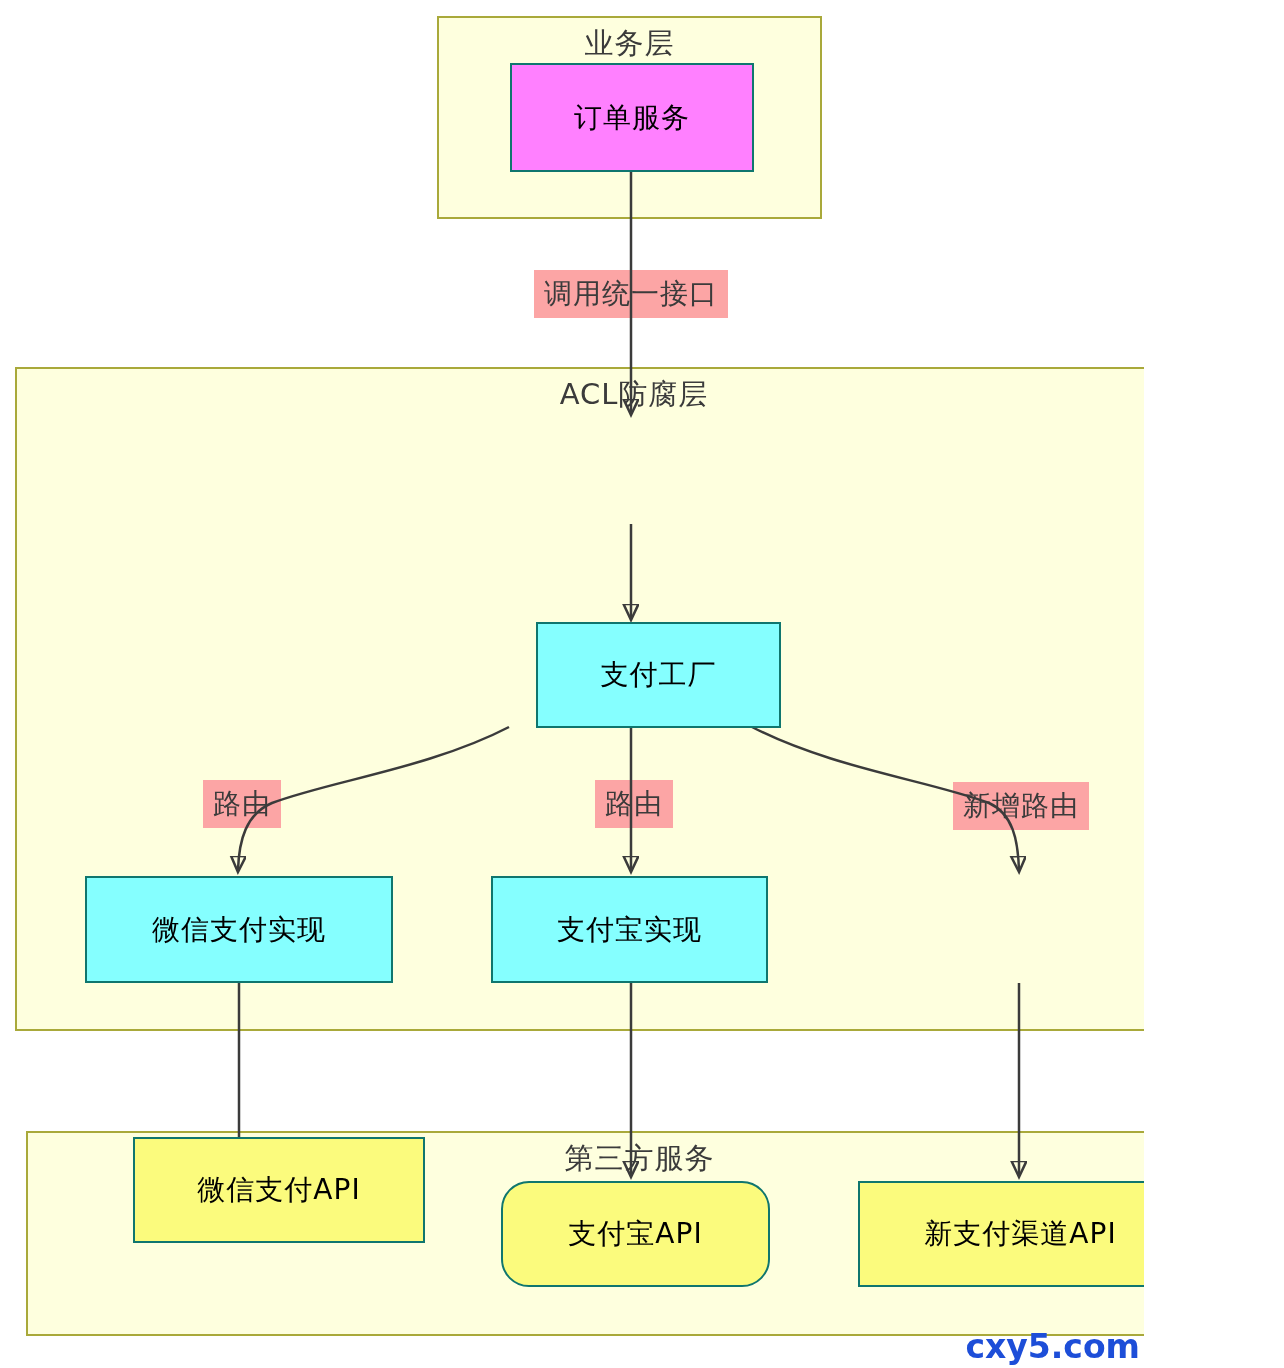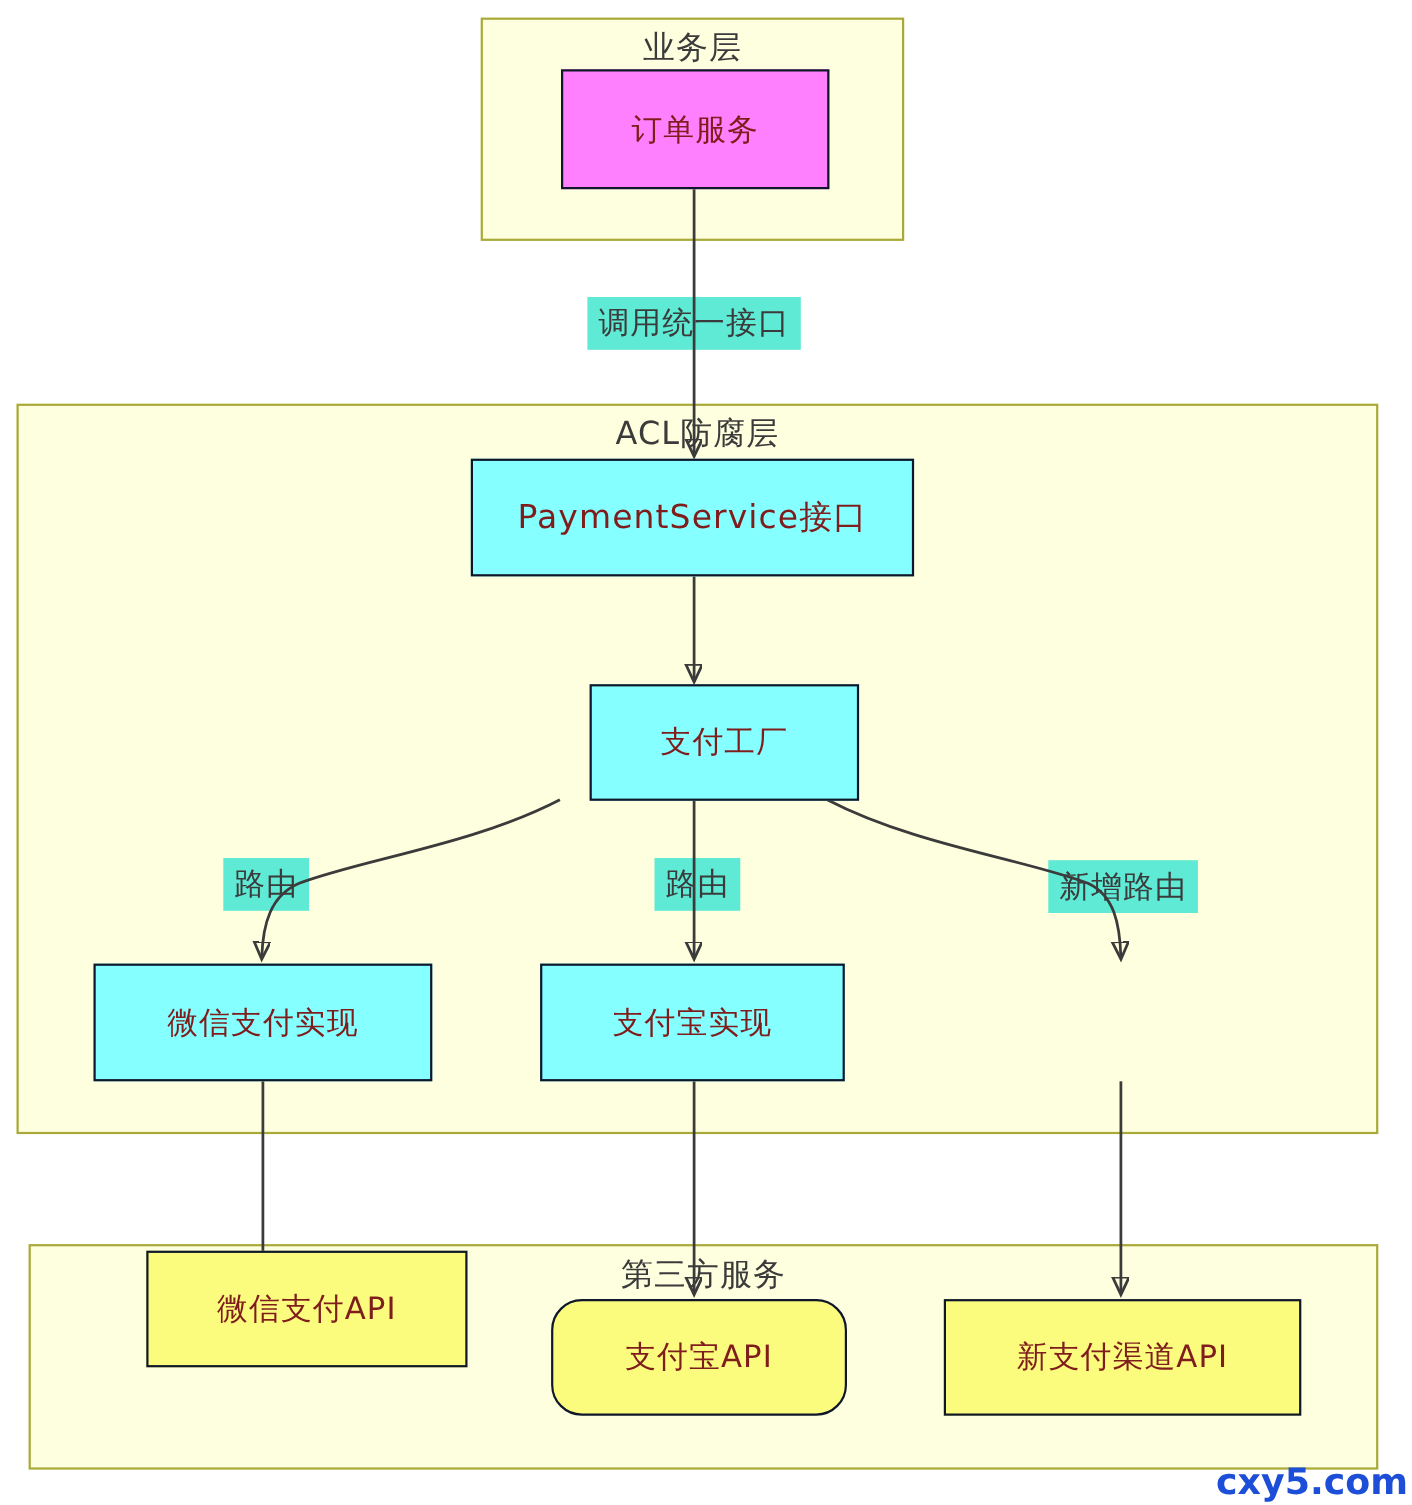--- a/index.html
+++ b/index.html
@@ -3,21 +3,21 @@
 <meta charset="utf-8">
 <style>
   html, body {
     margin: 0;
     padding: 0;
     background: #ffffff;
     font-family: "DejaVu Sans", "Liberation Sans", sans-serif;
   }
   .canvas {
     position: relative;
-    width: 1284px;
+    width: 1144px;
     height: 1368px;
     background: #ffffff;
     overflow: hidden;
     color: #3b3b3b;
   }
   
   .layer {
     position: absolute;
     background: #feffde;
     border: 2px solid #a9a93a;
@@ -33,27 +33,27 @@
     color: #3b3b3b;
     letter-spacing: 1px;
   }
   #layer-business { left: 437px; top: 16px;  width: 385px;  height: 203px; }
   #layer-acl      { left: 15px;  top: 367px; width: 1238px; height: 664px; }
   #layer-third    { left: 26px;  top: 1131px;width: 1227px; height: 205px; }
 
   
   .node {
     position: absolute;
-    border: 2px solid #0f172a;
+    border: 2px solid #0f766e;
     box-sizing: border-box;
     display: flex;
     align-items: center;
     justify-content: center;
     font-size: 28px;
-    color: #7f1d1d;
+    color: #000000;
     text-align: center;
     z-index: 4;
     letter-spacing: 1px;
   }
   .node-magenta { background: #ff80ff; }
   .node-cyan    { background: #85ffff; }
   .node-yellow  { background: #fbfb7d; }
 
   #node-order-service      { left: 510px; top: 63px;   width: 244px; height: 109px; }
   #node-payment-service    { left: 428px; top: 417px;  width: 403px; height: 107px; font-size: 30px; }
@@ -61,21 +61,21 @@
   #node-wechat-impl        { left: 85px;  top: 876px;  width: 308px; height: 107px; }
   #node-alipay-impl        { left: 491px; top: 876px;  width: 277px; height: 107px; }
   #node-new-channel-impl   { left: 881px; top: 876px;  width: 276px; height: 107px; }
   #node-wechat-api         { left: 93px;  top: 1137px; width: 292px; height: 106px; margin-left: 40px; }
   #node-alipay-api         { left: 501px; top: 1181px; width: 269px; height: 106px; border-radius: 28px; }
   #node-new-channel-api    { left: 858px; top: 1181px; width: 325px; height: 106px; }
 
   
   .edge-label {
     position: absolute;
-    background: #5eead4;
+    background: #fca5a5;
     color: #3b3b3b;
     font-size: 28px;
     padding: 5px 10px;
     z-index: 2;
     white-space: nowrap;
     letter-spacing: 1px;
   }
   #label-call-unified { left: 631px; top: 270px; transform: translateX(-50%); }
   #label-route-left   { left: 203px; top: 780px; }
   #label-route-middle { left: 595px; top: 780px; }
@@ -142,23 +142,20 @@
     <path d="M 752 727 C 831 768, 931 781, 989 803 C 1013 814, 1018 840, 1019 870" marker-end="url(#arrow)"></path>
     <line x1="239" y1="983" x2="239" y2="1175" marker-end="url(#arrow)"></line>
     <line x1="631" y1="983" x2="631" y2="1175" marker-end="url(#arrow)"></line>
     <line x1="1019" y1="983" x2="1019" y2="1175" marker-end="url(#arrow)"></line>
   </svg>
 
   <div class="node node-magenta" id="node-order-service">
     <span>订单服务</span>
   </div>
 
-  <div class="node node-cyan" id="node-payment-service">
-    <span>PaymentService接口</span>
-  </div>
 
   <div class="node node-cyan" id="node-payment-factory">
     <span>支付工厂</span>
   </div>
 
   <div class="node node-cyan" id="node-alipay-impl">
     <span>支付宝实现</span>
   </div>
 
   <div class="node node-cyan" id="node-wechat-impl">

